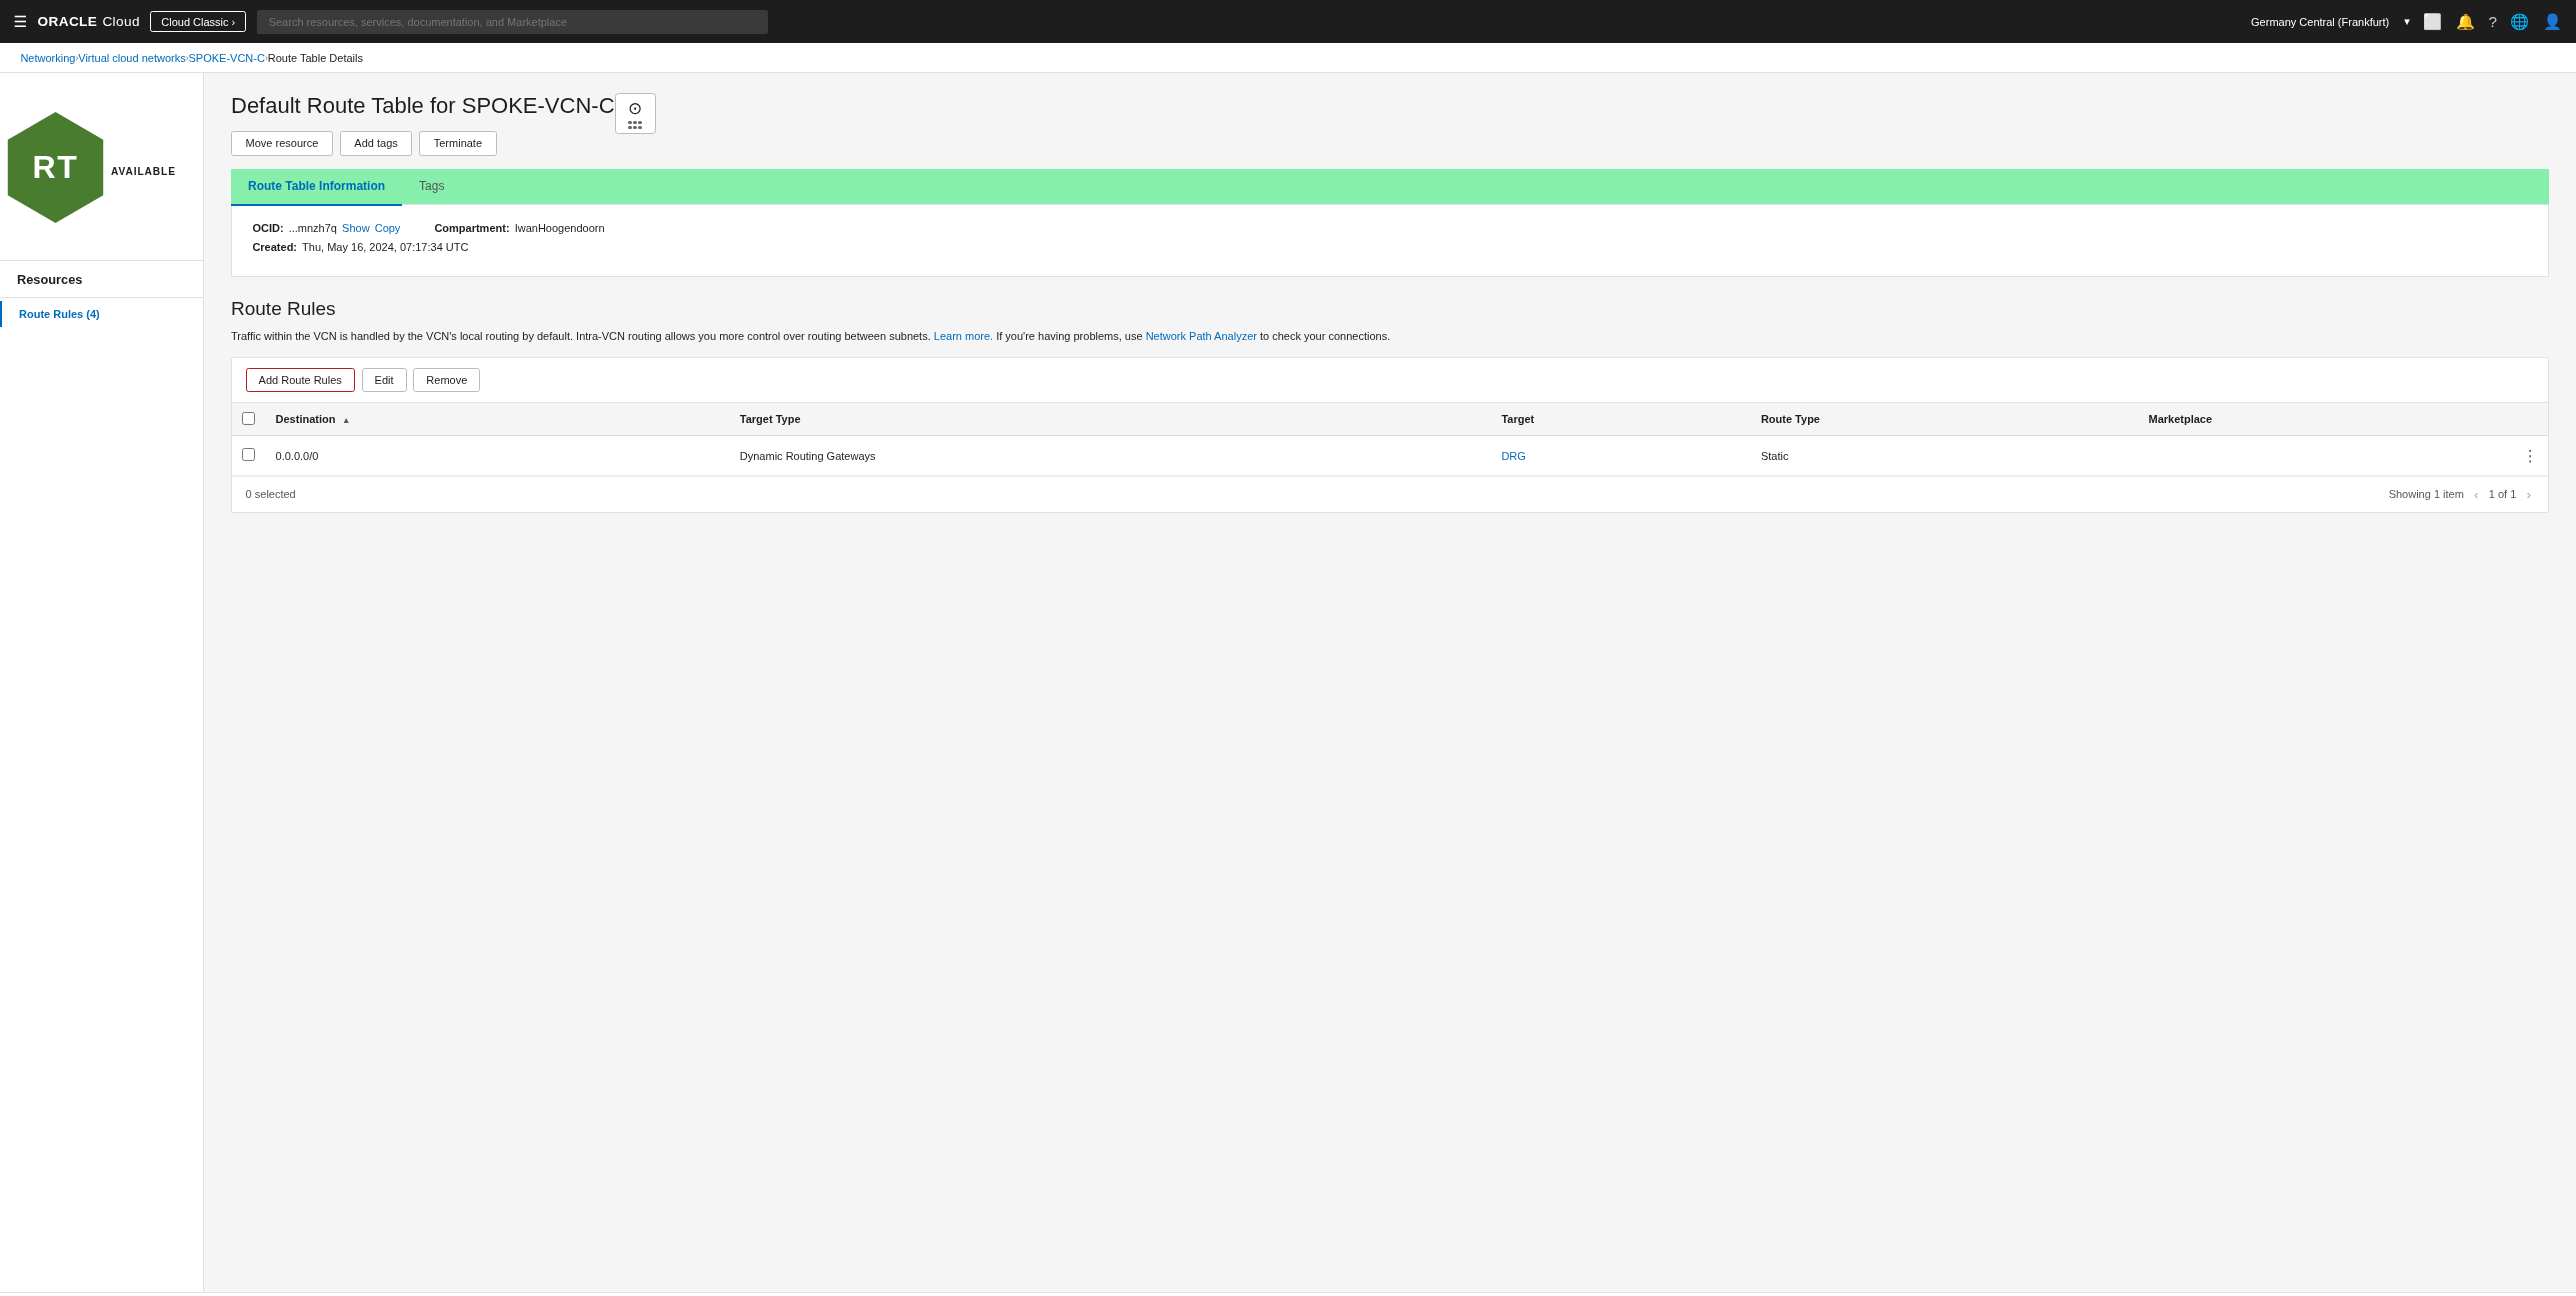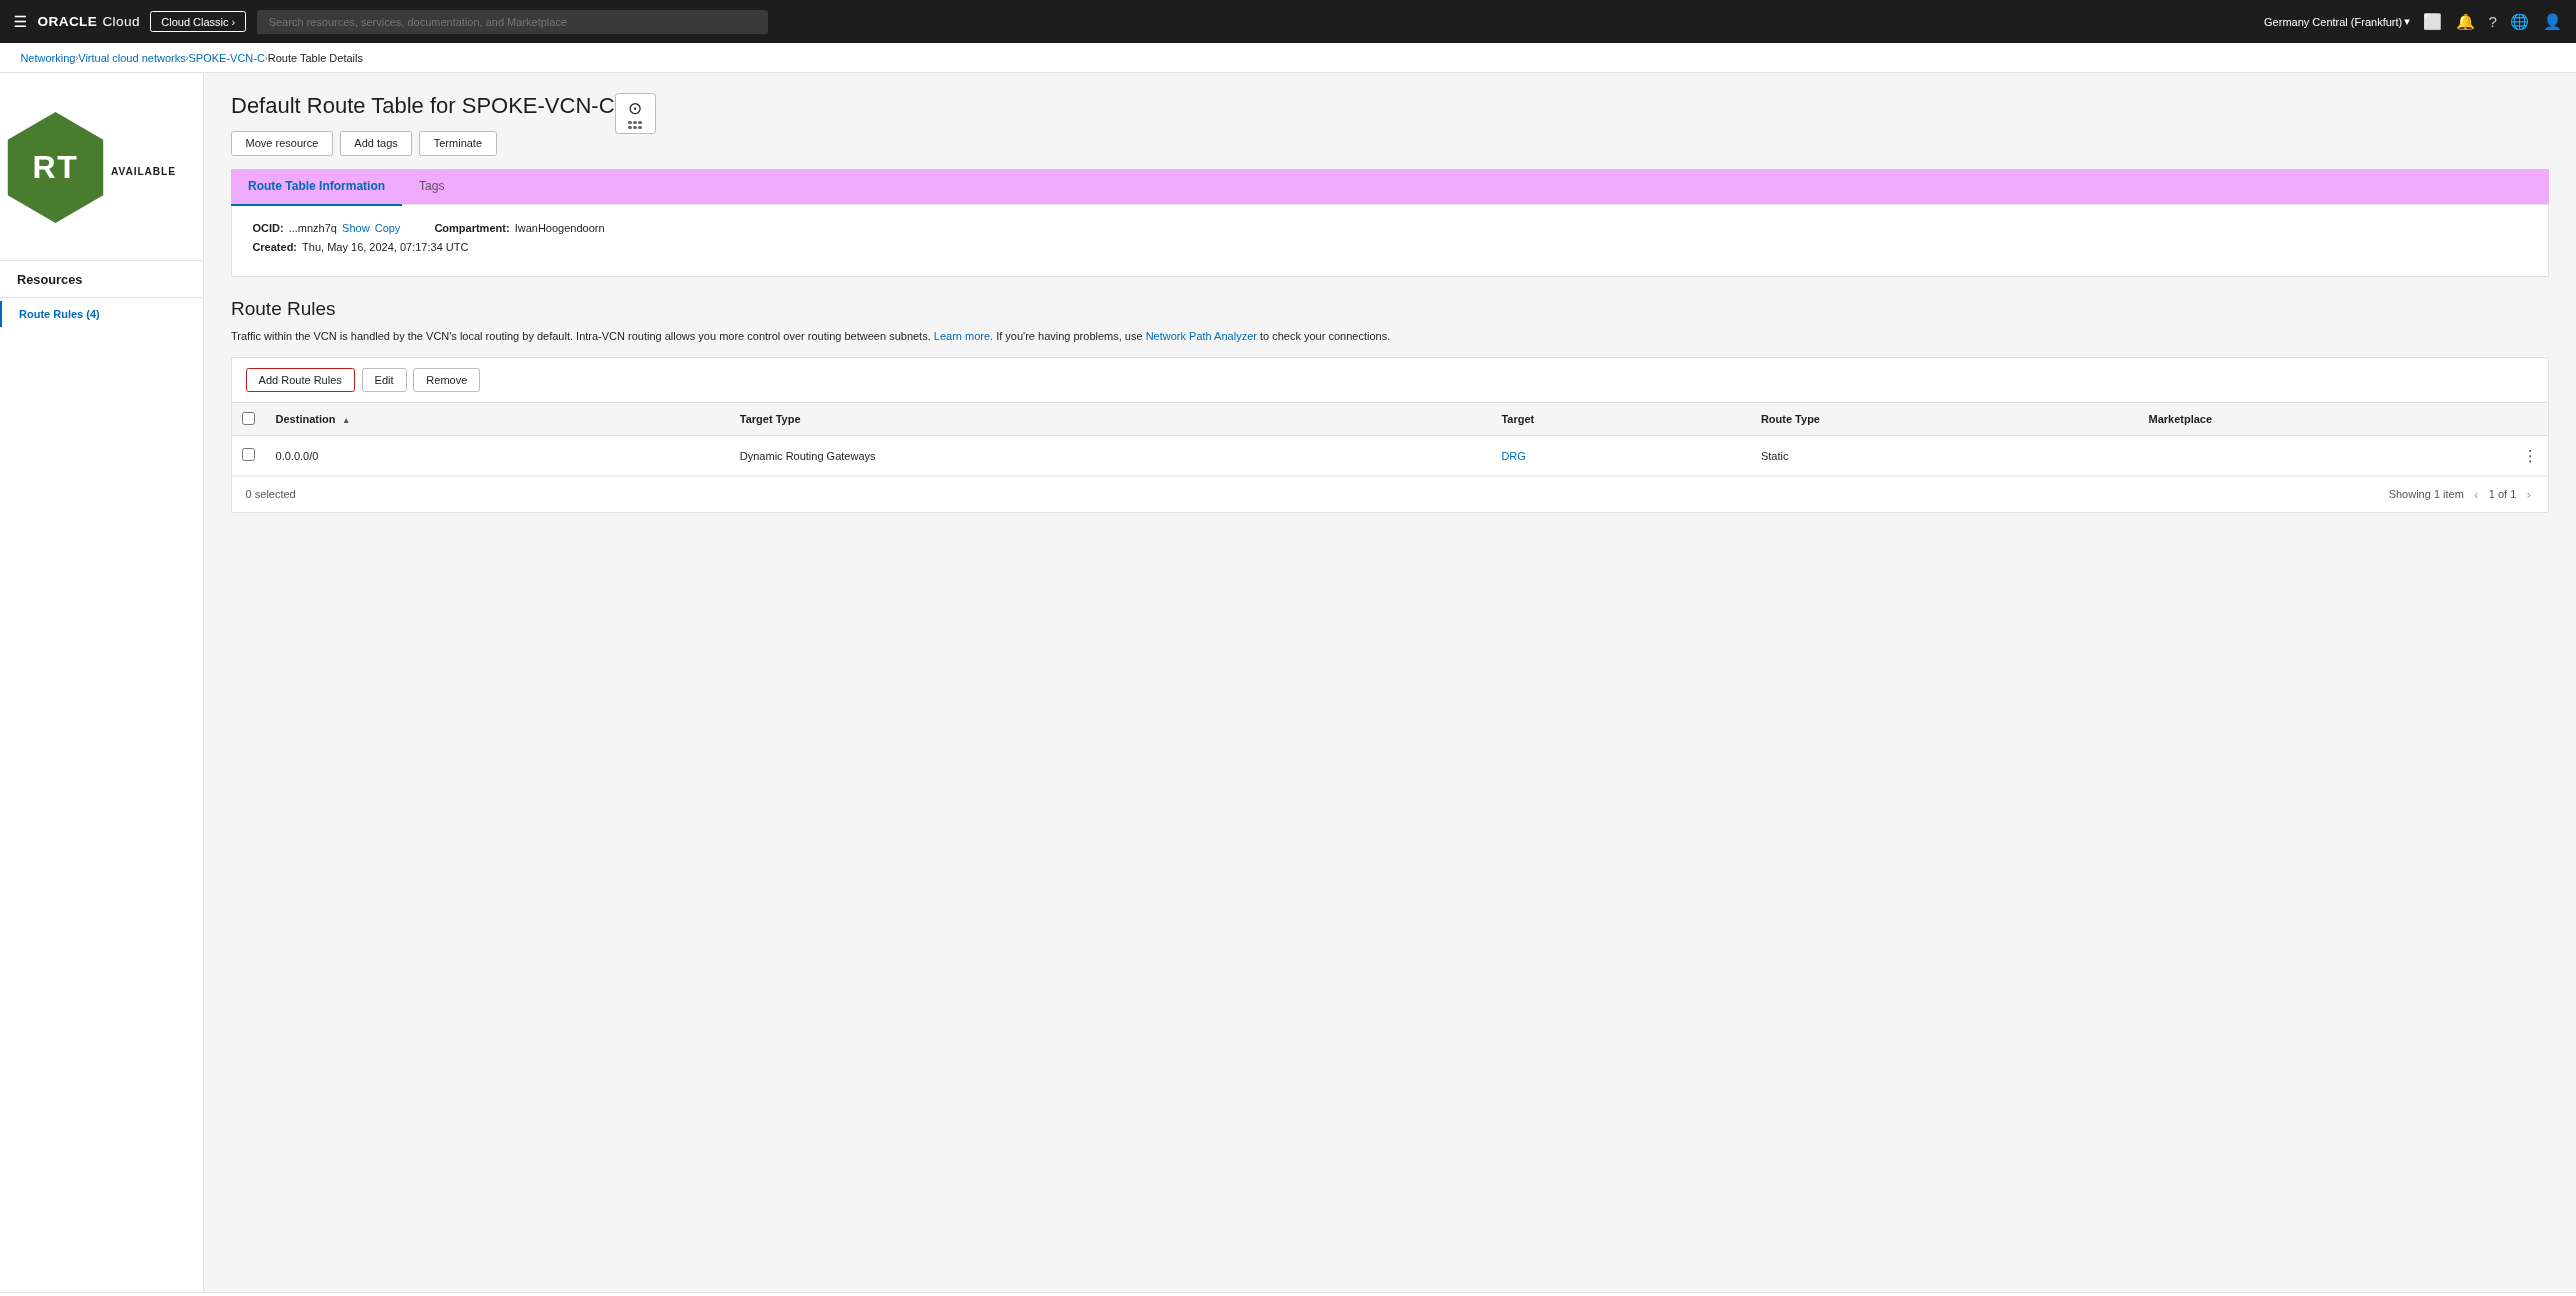--- a/index.html
+++ b/index.html
@@ -32,21 +32,21 @@
       flex: 1;
       max-width: 511px;
       background: #3a3a3a;
       border: none;
       border-radius: 2.6px;
       padding: 6px 12px;
       color: #ccc;
       font-size: 11px;
     }
     .nav-right { margin-left: auto; display: flex; align-items: center; gap: 13.6px; }
-    .nav-region { color: #fff; font-size: 11px; cursor: pointer; display: flex; align-items: center; gap: 2px; }
+    .nav-region { color: #fff; font-size: 11px; cursor: pointer; display: flex; align-items: center; gap: 15px; }
     .nav-icon { color: #ccc; font-size: 15.3px; cursor: pointer; }
 
     
     .breadcrumb {
       background: #fff;
       padding: 8.5px 20.4px;
       border-bottom: 0.9px solid #e0e0e0;
       font-size: 11px;
       display: flex;
       align-items: center;
@@ -166,21 +166,21 @@
       gap: 1.7px;
     }
     .help-widget .lifebuoy { font-size: 17px; }
     .help-widget .dots { display: grid; grid-template-columns: 1fr 1fr 1fr; gap: 1.7px; }
     .help-widget .dot { width: 3.4px; height: 3.4px; background: #666; border-radius: 50%; }
 
     
     .tabs-bar {
       display: flex;
       border-bottom: 1.7px solid #e0e0e0;
-      background: #f0abfc;
+      background: #86efac;
       margin-bottom: 0;
     }
     .tab {
       padding: 10.2px 17px;
       font-size: 12px;
       cursor: pointer;
       border-bottom: 2.6px solid transparent;
       margin-bottom: -1.7px;
       color: #555;
     }

